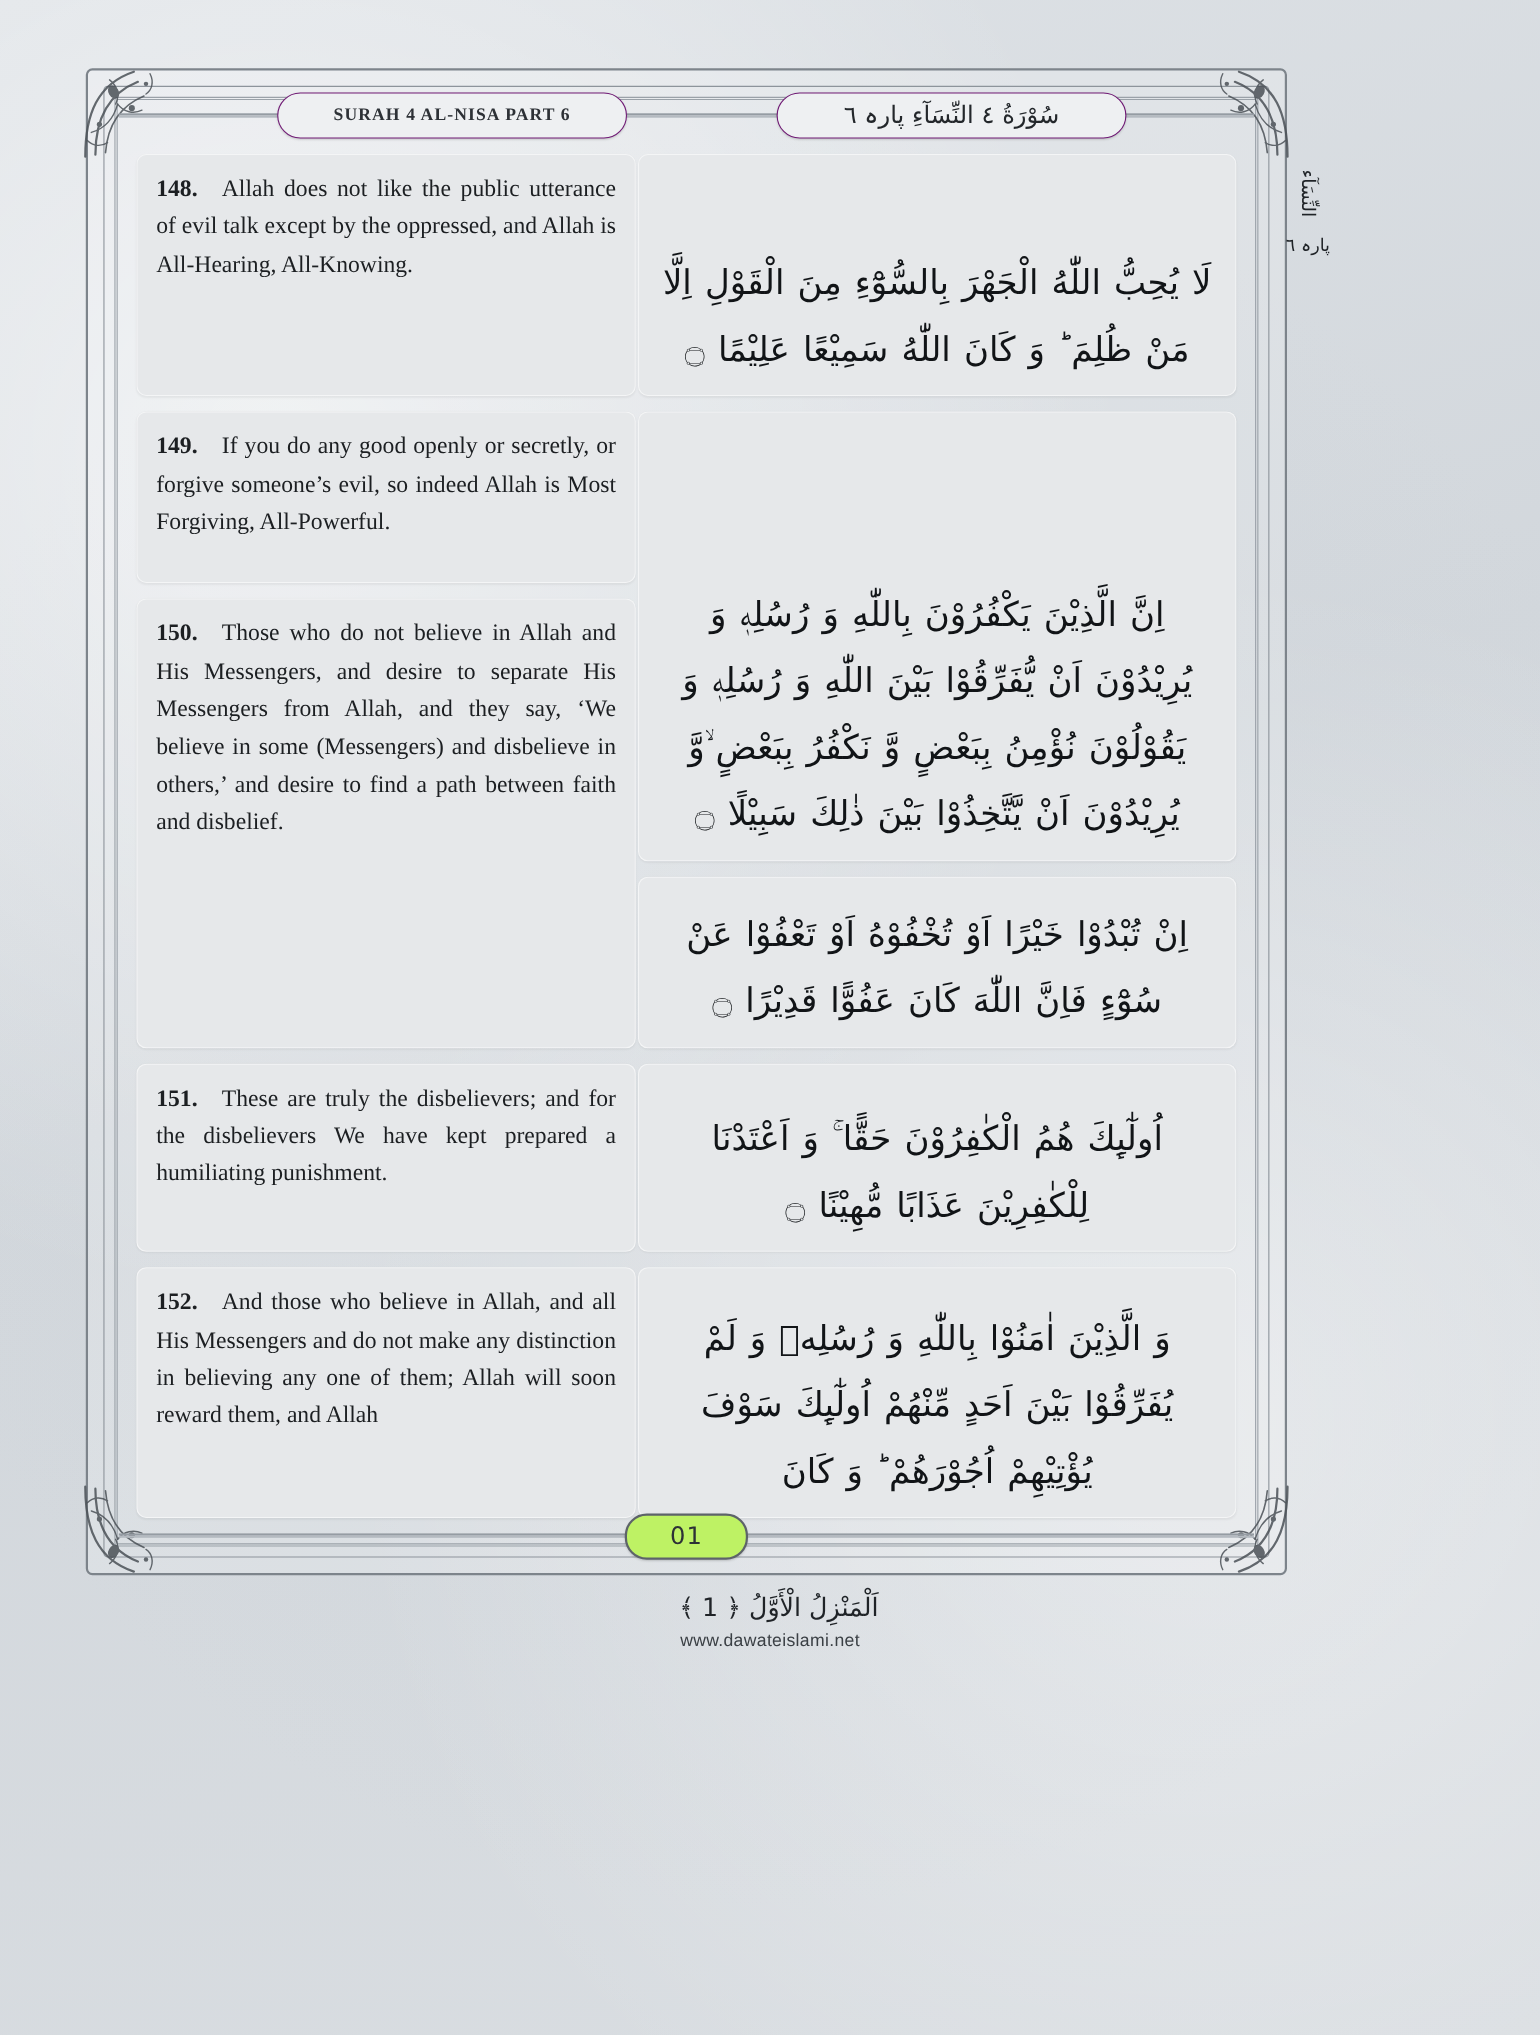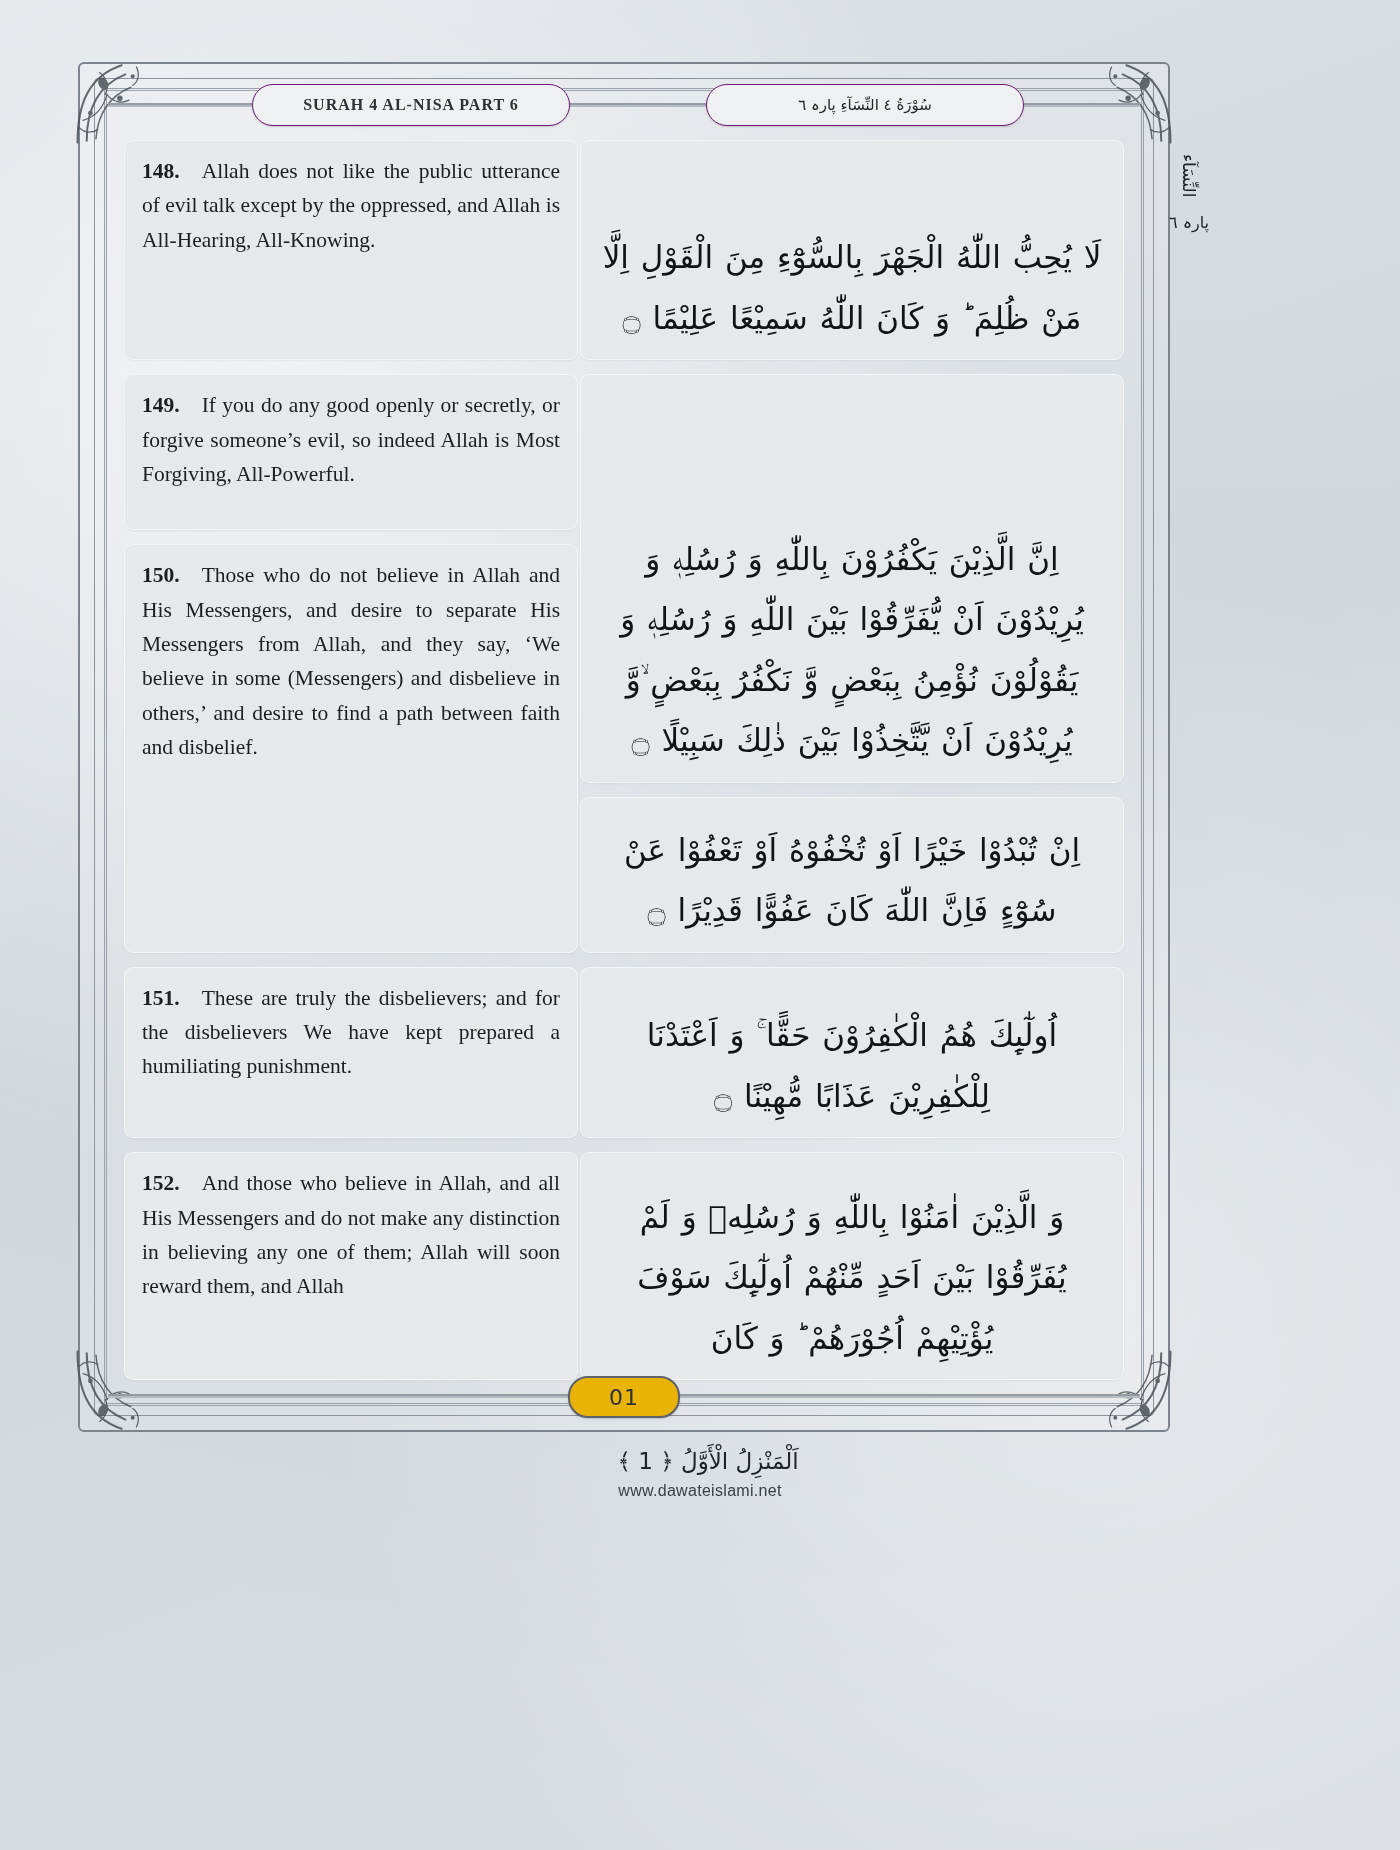--- a/index.html
+++ b/index.html
@@ -74,21 +74,21 @@
   }
   .cartouche.left{left:144px;width:316px;}
   .cartouche.right{right:116px;width:316px;}
   .hdr-en{
     font-family:"Liberation Serif", serif;
     font-weight:700;font-size:16px;letter-spacing:1.0px;
     color:#2d3136;white-space:nowrap;
   }
   .hdr-ar{
     font-family:"DejaVu Sans", sans-serif;
-    font-size:15px;color:#23272b;direction:rtl;white-space:nowrap;
+    font-size:22px;color:#23272b;direction:rtl;white-space:nowrap;
   }
 
   
   .side-tab{
     position:absolute;
     right:-36px; top:92px;
     width:34px;height:250px;
     display:flex;flex-direction:column;align-items:center;justify-content:flex-start;
     gap:10px;
   }
@@ -161,21 +161,21 @@
     position:absolute;left:30px;right:30px;bottom:16px;height:40px;
   }
   .footer-line{
     position:absolute;left:0;right:0;top:18px;height:0;
     border-top:2px solid #959ca3;
     border-bottom:2px solid #b4bac0;
   }
   .page-pill{
     position:absolute;left:50%;top:0;transform:translateX(-50%);
     width:108px;height:38px;border:2px solid #5d6369;border-radius:20px;
-    background:#eab308;display:flex;align-items:center;justify-content:center;
+    background:#bef264;display:flex;align-items:center;justify-content:center;
     box-shadow:0 1px 2px rgba(0,0,0,.16);
   }
   .page-num{
     font-family:"DejaVu Sans", sans-serif;
     font-size:22px;color:#2d3136;letter-spacing:1px;
   }
   .below-page{
     position:absolute;left:0;right:0;top:1448px;
     text-align:center;
   }

